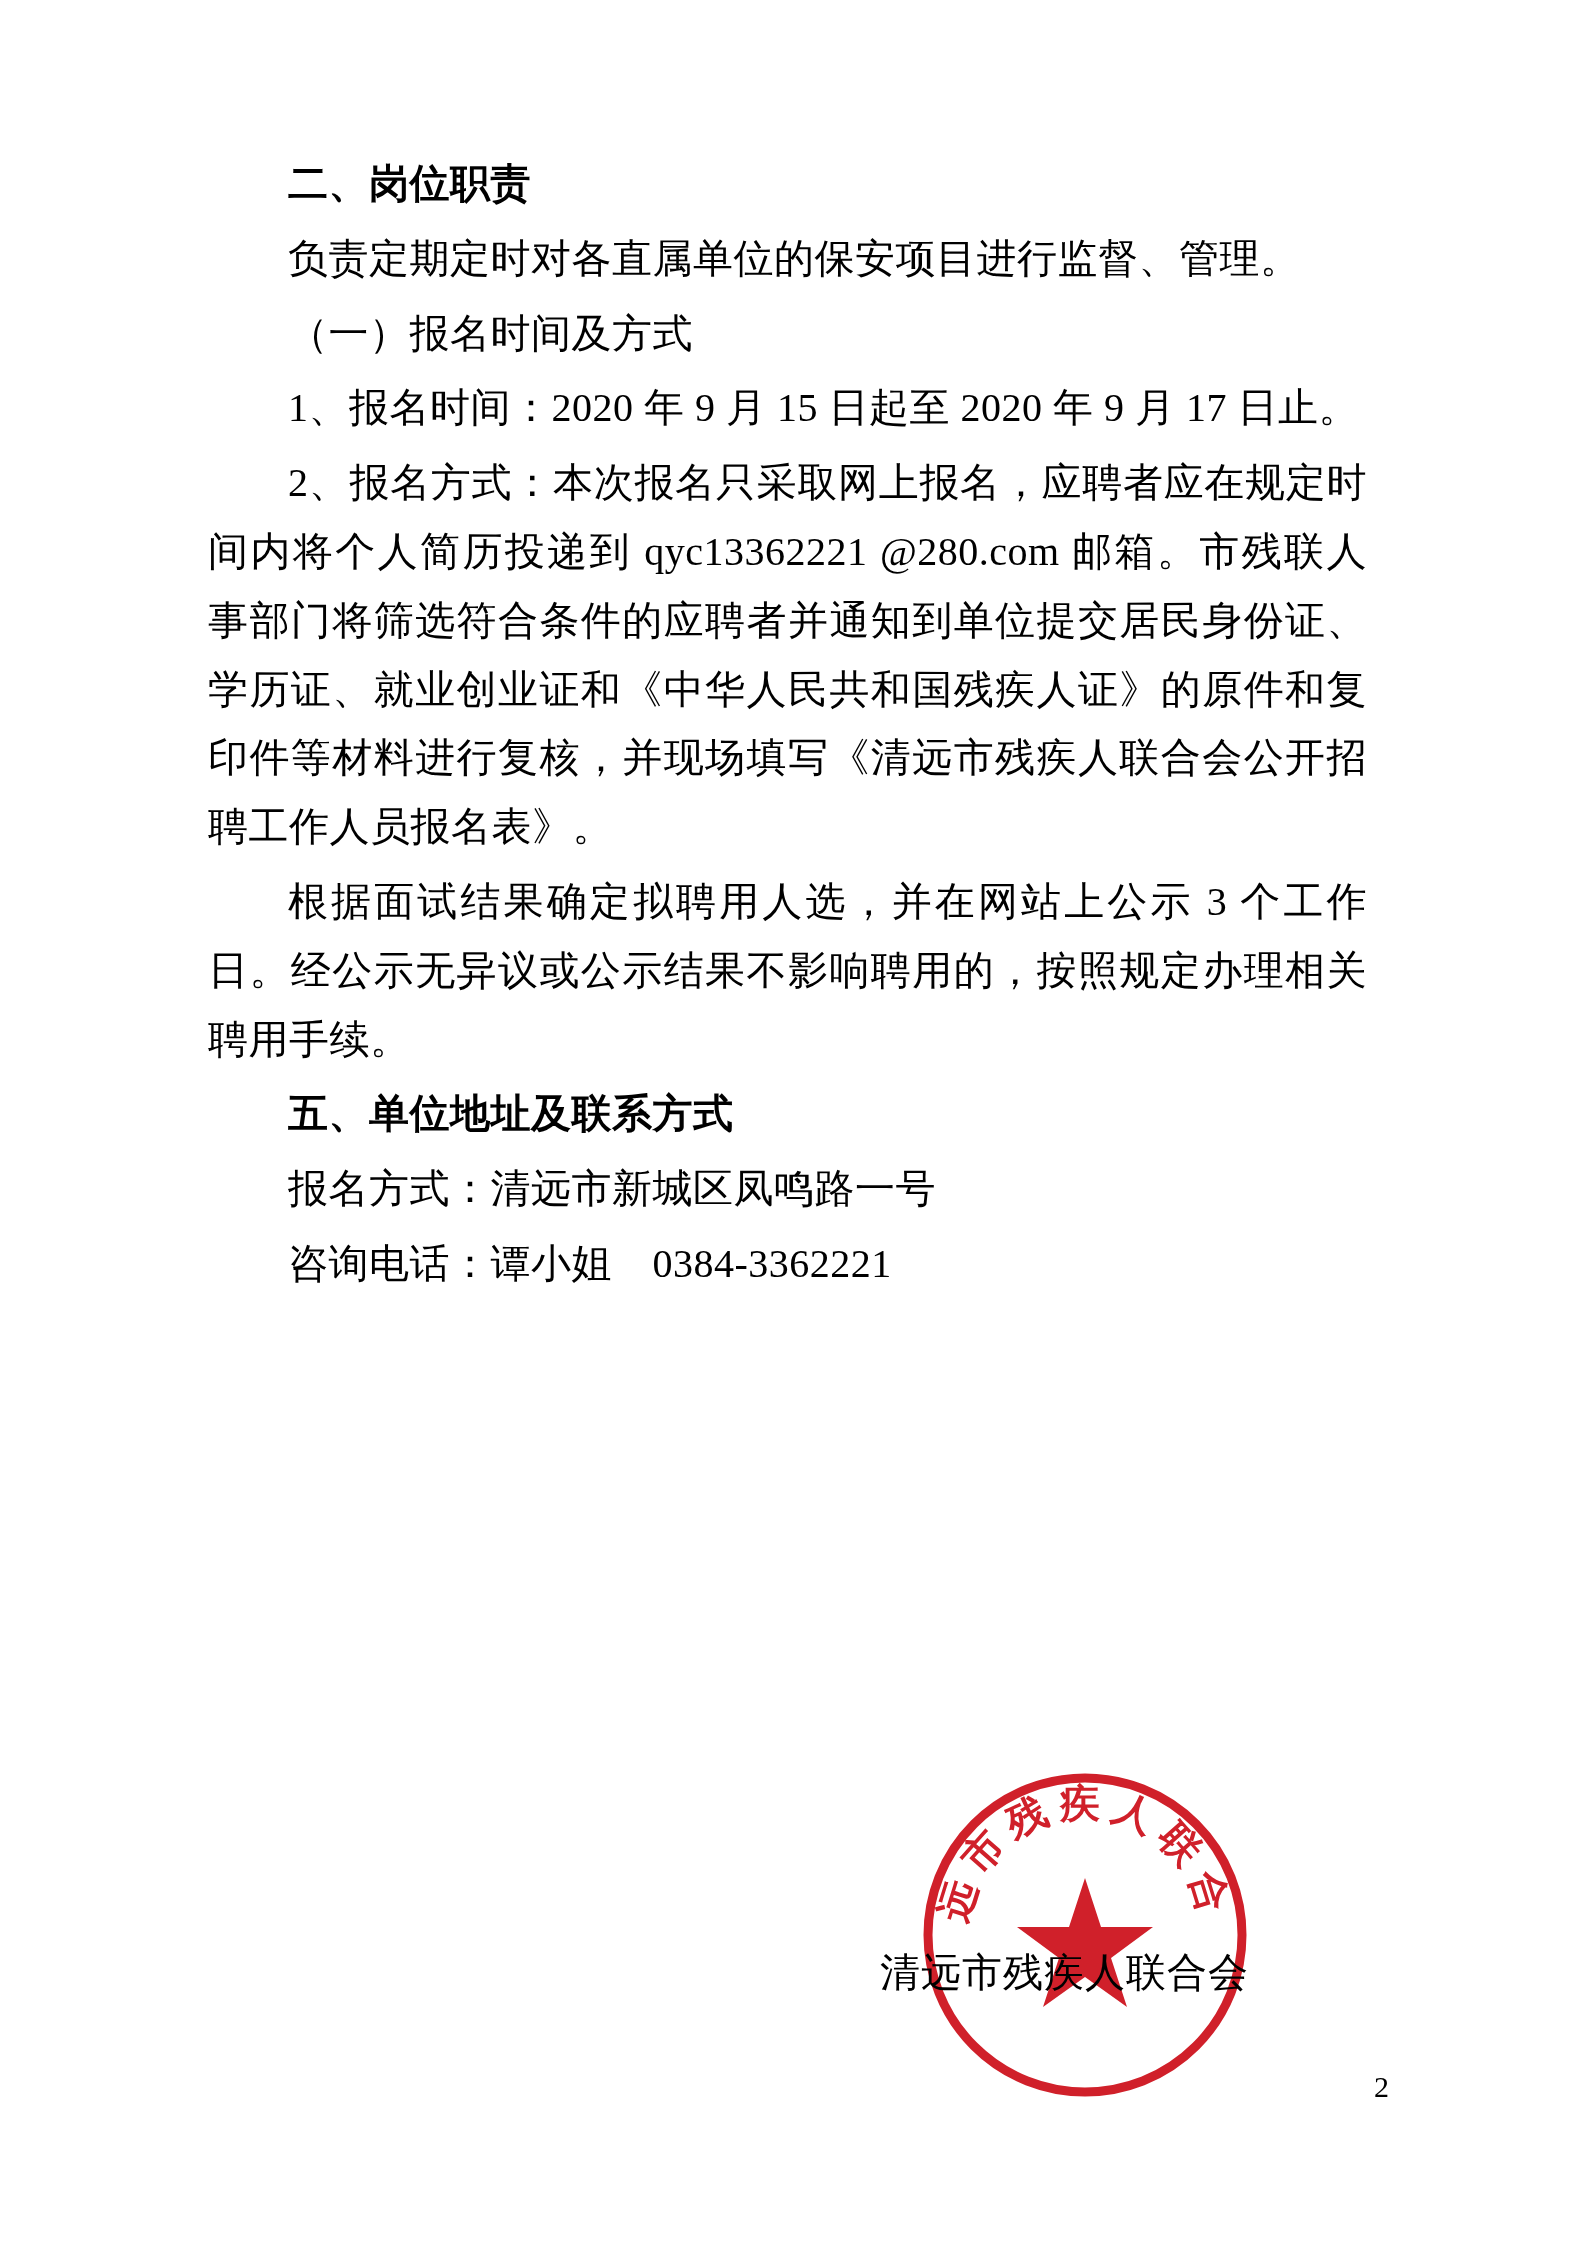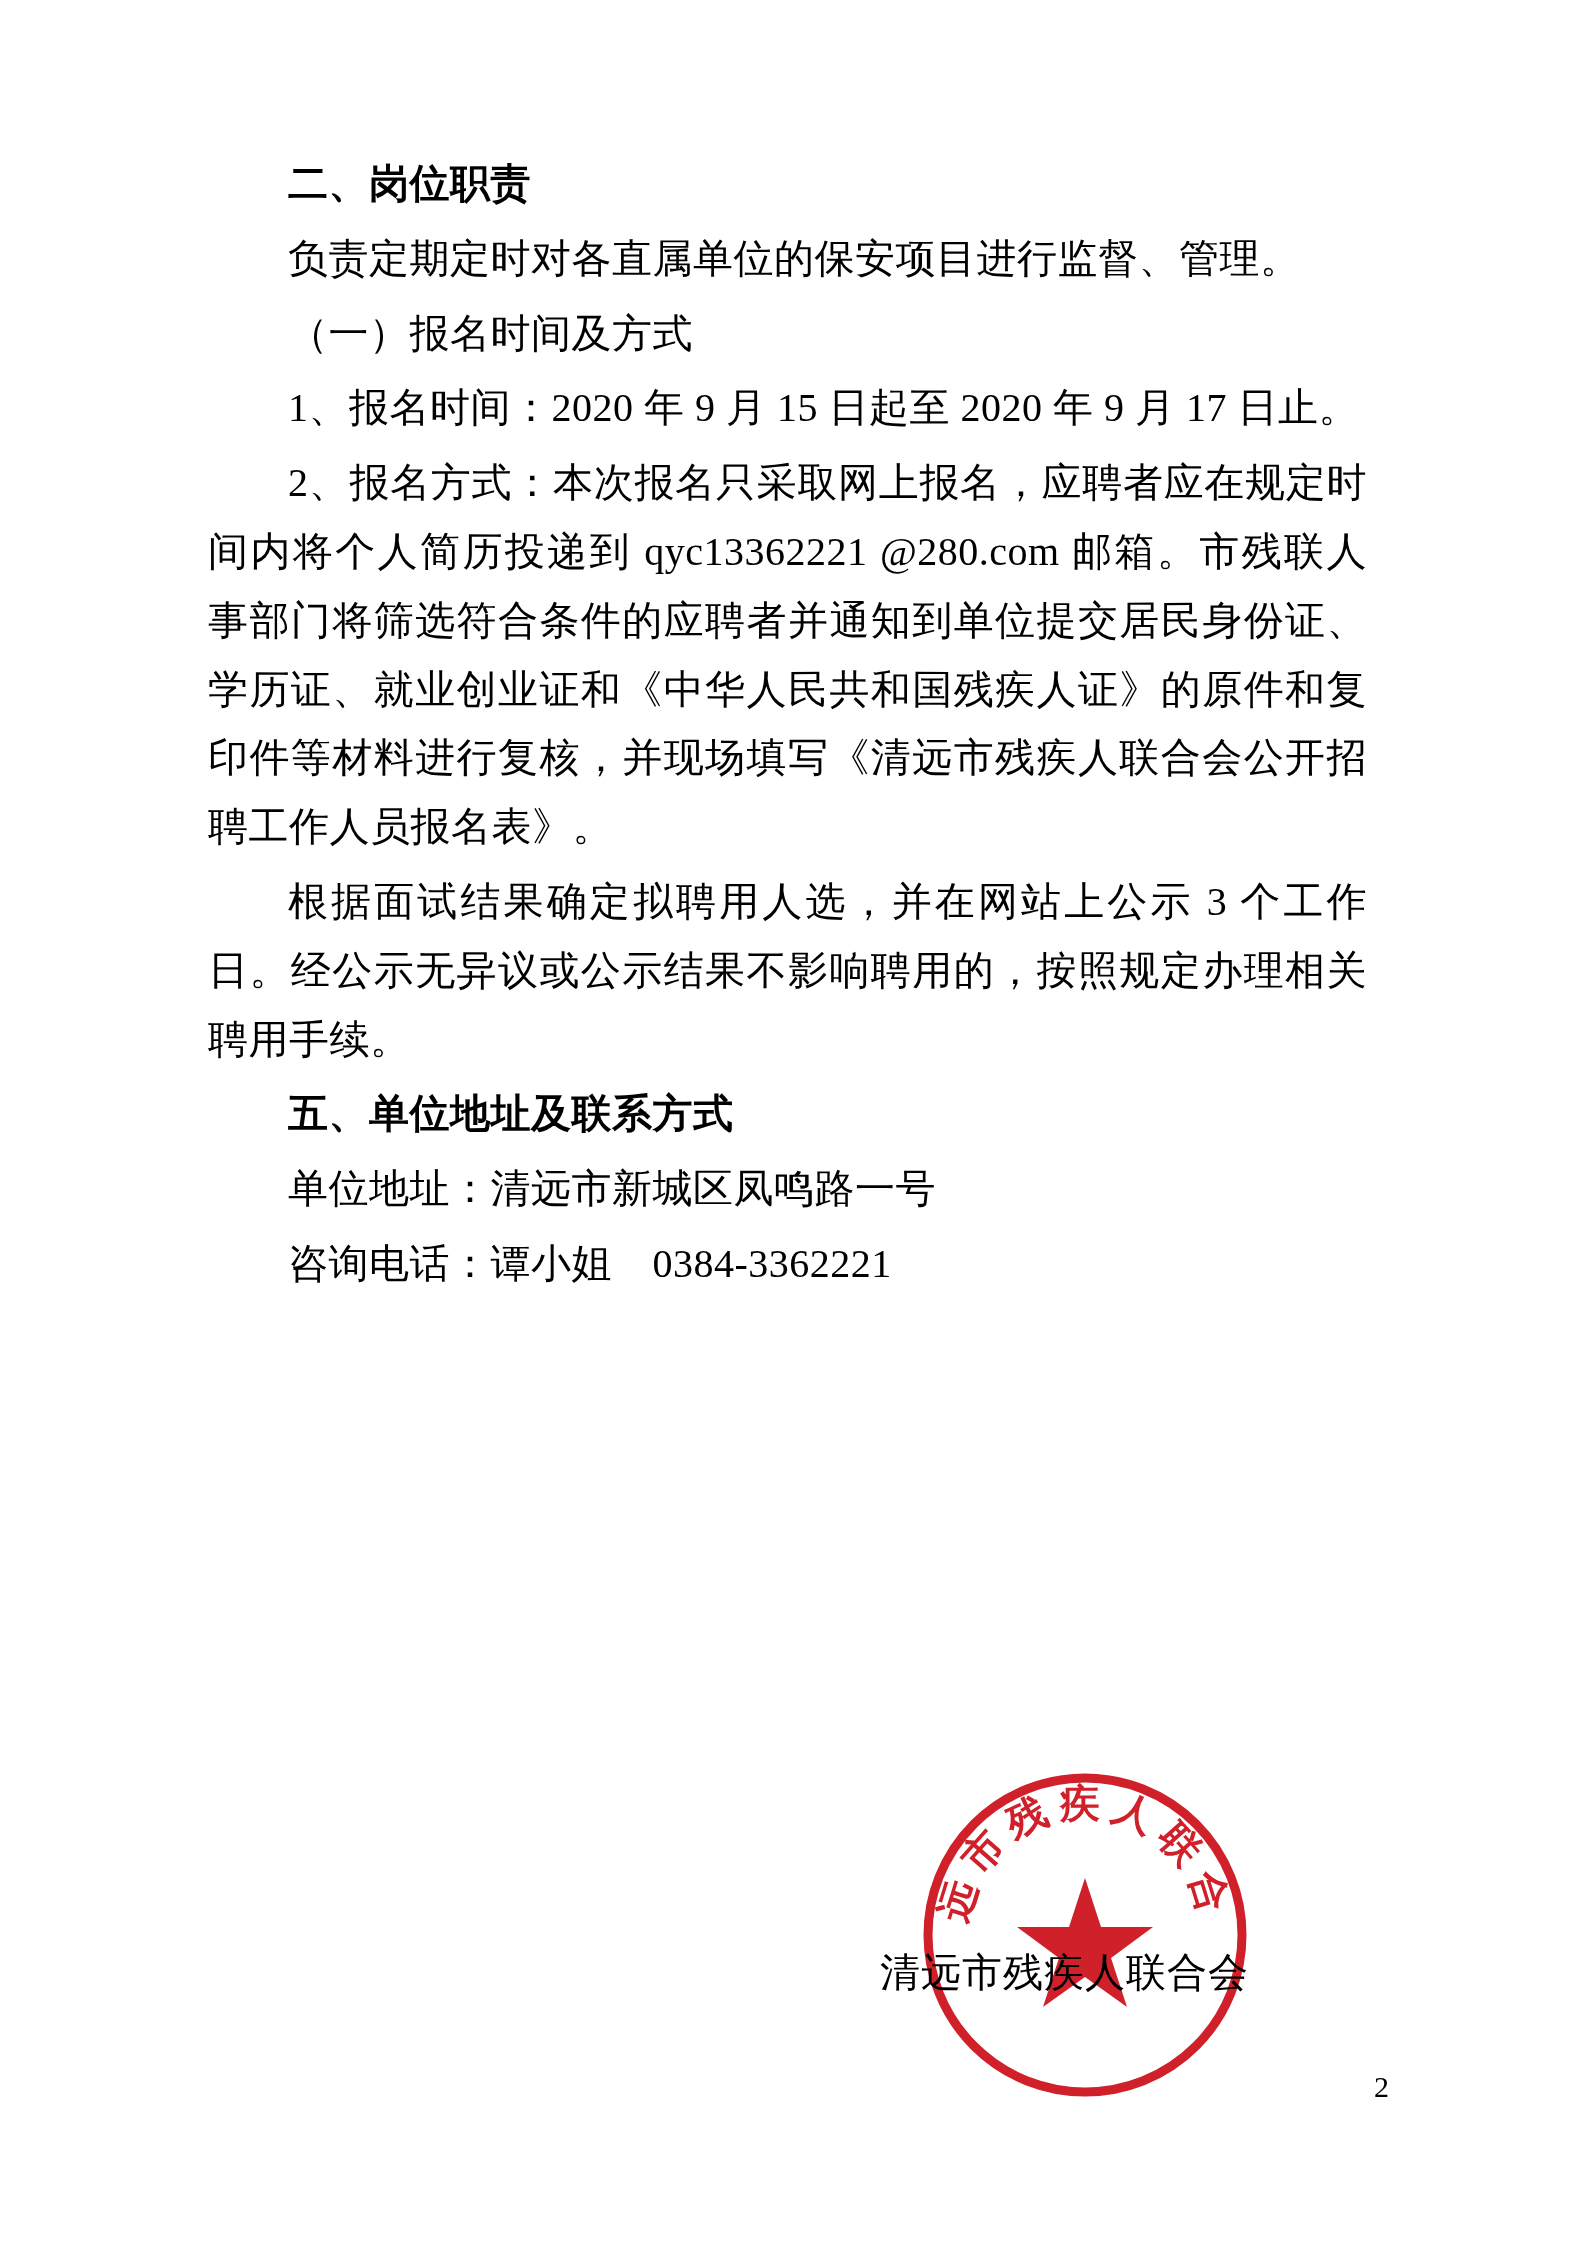--- a/index.html
+++ b/index.html
@@ -87,21 +87,21 @@
 
     <div class="para indent">1、报名时间：2020 年 9 月 15 日起至 2020 年 9 月 17 日止。</div>
 
     <div class="para indent">2、报名方式：本次报名只采取网上报名，应聘者应在规定时间内将个人简历投递到 qyc13362221 @280.com 邮箱。市残联人事部门将筛选符合条件的应聘者并通知到单位提交居民身份证、学历证、就业创业证和《中华人民共和国残疾人证》的原件和复印件等材料进行复核，并现场填写《清远市残疾人联合会公开招聘工作人员报名表》。</div>
 
 
     <div class="para indent">根据面试结果确定拟聘用人选，并在网站上公示 3 个工作日。经公示无异议或公示结果不影响聘用的，按照规定办理相关聘用手续。</div>
 
     <div class="heading">五、单位地址及联系方式</div>
 
-    <div class="para indent">单位地址：清远市新城区凤鸣路一号</div>
+    <div class="para indent">报名方式：清远市新城区凤鸣路一号</div>
 
     <div class="para indent">咨询电话：谭小姐　0384-3362221</div>
 
   </div>
 
   <div class="seal">
     <svg width="330" height="330" viewBox="0 0 330 330" xmlns="http://www.w3.org/2000/svg">
       <circle cx="165" cy="165" r="157" fill="none" stroke="#d0202a" stroke-width="9"></circle>
       <path id="sealArc" d="M 165,165 m -118,0 a 118,118 0 1,1 236,0" fill="none" stroke="none"></path>
       <text fill="#d0202a" font-size="40" font-family="'Liberation Serif', serif" font-weight="bold" letter-spacing="10">

